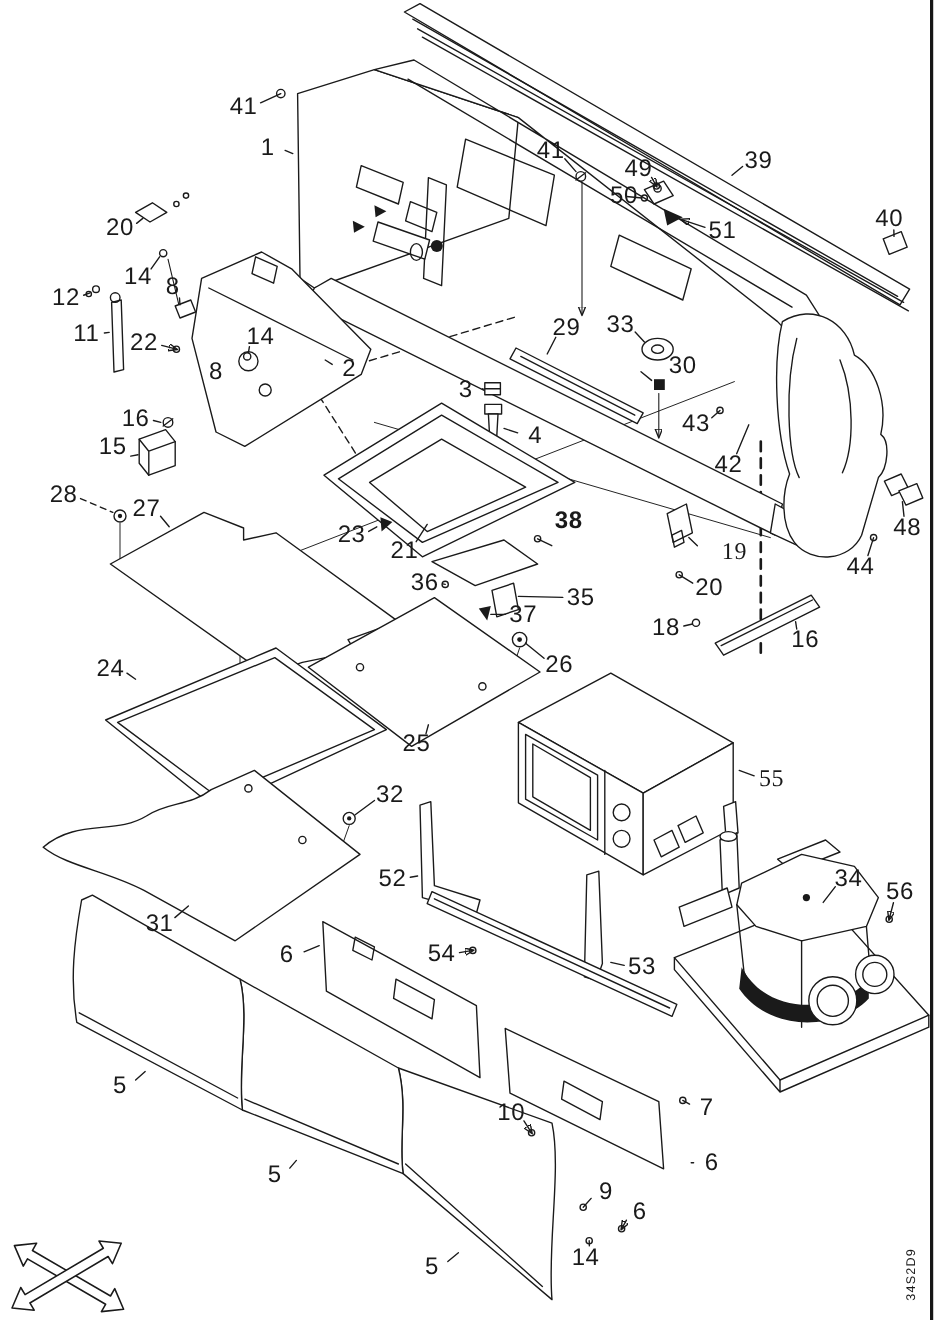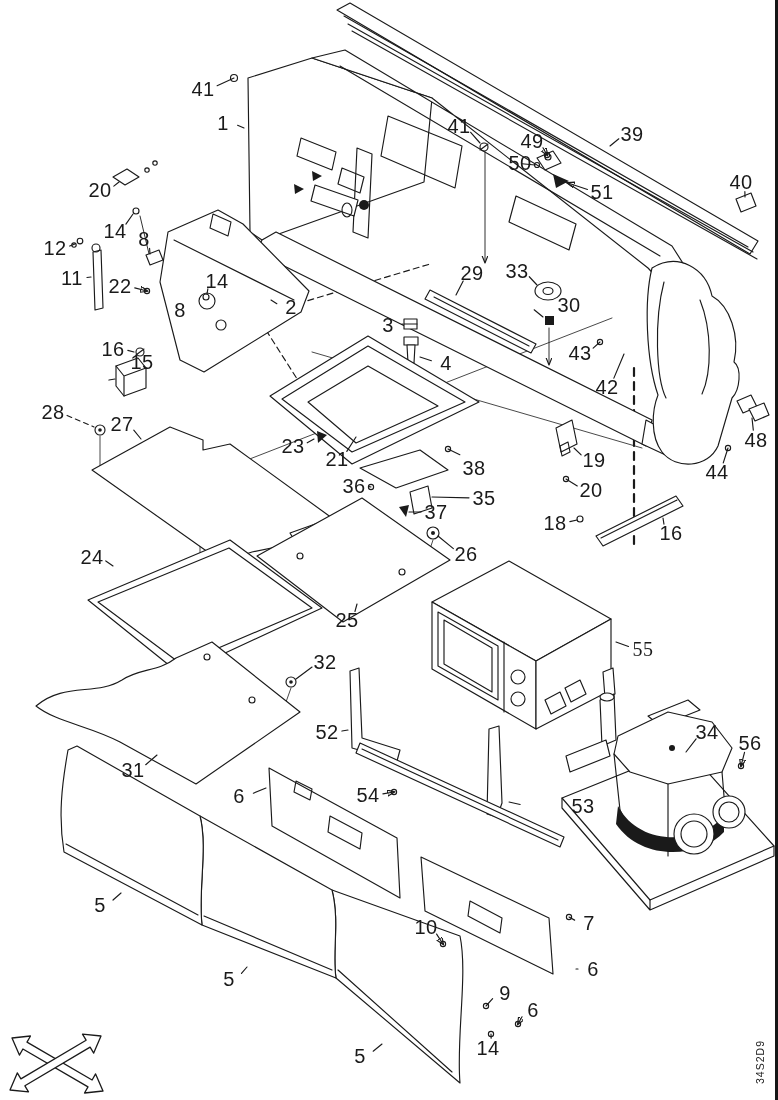--- a/index.html
+++ b/index.html
@@ -342,54 +342,54 @@
       <div class="callout" style="left: 100px; top: 190px;">20</div>
       <div class="callout" style="left: 115px; top: 231px;">14</div>
       <div class="callout" style="left: 144px; top: 239px;">8</div>
       <div class="callout" style="left: 55px; top: 248px;">12</div>
       <div class="callout" style="left: 72px; top: 278px;">11</div>
       <div class="callout" style="left: 120px; top: 286px;">22</div>
       <div class="callout" style="left: 217px; top: 281px;">14</div>
       <div class="callout" style="left: 180px; top: 310px;">8</div>
       <div class="callout" style="left: 291px; top: 307px;">2</div>
       <div class="callout" style="left: 113px; top: 349px;">16</div>
-      <div class="callout" style="left: 94px; top: 362px; margin-left: 48px;">15</div>
+      <div class="callout" style="left: 94px; top: 372px;">15</div>
       <div class="callout" style="left: 472px; top: 273px;">29</div>
       <div class="callout" style="left: 517px; top: 271px;">33</div>
       <div class="callout" style="left: 521px; top: 305px; margin-left: 48px;">30</div>
       <div class="callout" style="left: 388px; top: 325px;">3</div>
       <div class="callout" style="left: 446px; top: 363px;">4</div>
       <div class="callout" style="left: 580px; top: 353px;">43</div>
       <div class="callout" style="left: 607px; top: 387px;">42</div>
       <div class="callout" style="left: 53px; top: 412px;">28</div>
       <div class="callout" style="left: 122px; top: 424px;">27</div>
       <div class="callout" style="left: 293px; top: 446px;">23</div>
       <div class="callout" style="left: 337px; top: 459px;">21</div>
-      <div class="callout" style="left: 474px; top: 468px;">38</div>
-      <div class="callout" style="left: 594px; top: 460px;">19</div>
+      <div class="callout" style="left: 474px; top: 434px; font-weight: bold;">38</div>
+      <div class="callout" style="left: 612px; top: 460px; font-family: Liberation Serif, serif;">19</div>
       <div class="callout" style="left: 591px; top: 490px;">20</div>
       <div class="callout" style="left: 354px; top: 486px;">36</div>
       <div class="callout" style="left: 484px; top: 498px;">35</div>
       <div class="callout" style="left: 436px; top: 512px;">37</div>
       <div class="callout" style="left: 555px; top: 523px;">18</div>
       <div class="callout" style="left: 671px; top: 533px;">16</div>
       <div class="callout" style="left: 756px; top: 440px;">48</div>
       <div class="callout" style="left: 717px; top: 472px; text-align: center;">44</div>
       <div class="callout" style="left: 92px; top: 557px;">24</div>
       <div class="callout" style="left: 466px; top: 554px;">26</div>
       <div class="callout" style="left: 347px; top: 620px;">25</div>
       <div class="callout" style="left: 643px; top: 649px; font-family: Liberation Serif, serif;">55</div>
       <div class="callout" style="left: 325px; top: 662px;">32</div>
       <div class="callout" style="left: 327px; top: 732px;">52</div>
       <div class="callout" style="left: 707px; top: 732px;">34</div>
       <div class="callout" style="left: 750px; top: 743px;">56</div>
       <div class="callout" style="left: 133px; top: 770px;">31</div>
       <div class="callout" style="left: 239px; top: 796px;">6</div>
       <div class="callout" style="left: 368px; top: 795px;">54</div>
-      <div class="callout" style="left: 535px; top: 806px; margin-left: 48px;">53</div>
+      <div class="callout" style="left: 535px; top: 806px;">53</div>
       <div class="callout" style="left: 100px; top: 905px;">5</div>
       <div class="callout" style="left: 589px; top: 923px;">7</div>
       <div class="callout" style="left: 426px; top: 927px;">10</div>
       <div class="callout" style="left: 593px; top: 969px;">6</div>
       <div class="callout" style="left: 229px; top: 979px;">5</div>
       <div class="callout" style="left: 505px; top: 993px;">9</div>
       <div class="callout" style="left: 533px; top: 1010px;">6</div>
       <div class="callout" style="left: 488px; top: 1048px;">14</div>
       <div class="callout" style="left: 360px; top: 1056px;">5</div>
     </div>

